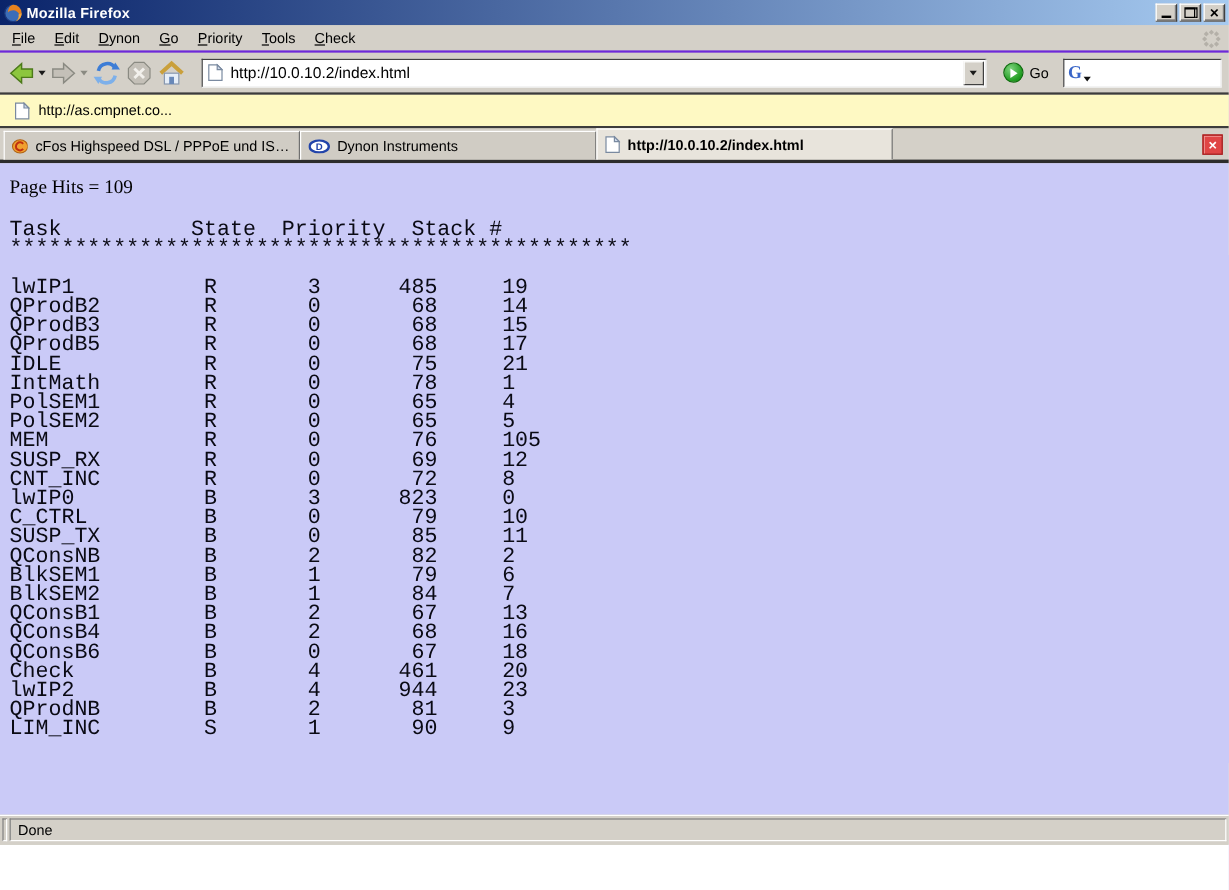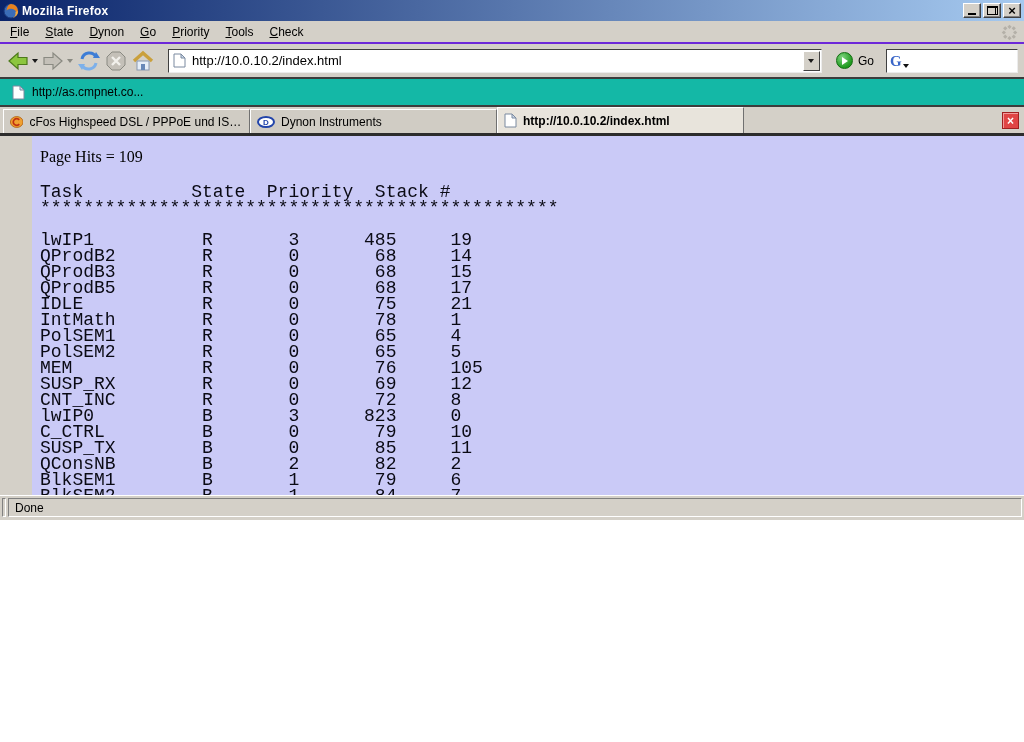--- a/index.html
+++ b/index.html
@@ -1,18 +1,18 @@
 <!DOCTYPE html>
 <html><head>
 <meta charset="utf-8">
 <style>
   * { box-sizing: border-box; margin: 0; padding: 0; }
   html,body { width:1024px; height:742px; overflow:hidden; }
   body { font-family: "Liberation Sans", sans-serif; }
-  .window { width:1024px; height:520px; display:flex; flex-direction:column; background:#d4d0c8; }
+  .window { width:1024px; height:704px; display:flex; flex-direction:column; background:#d4d0c8; }
 
   
   .titlebar { height:21px; flex:0 0 21px; background:linear-gradient(to right,#0a246a,#a6caf0);
               display:flex; align-items:center; padding:0 3px; }
   .app-icon { width:16px; height:16px; margin-right:3px; display:inline-flex; }
   .title-text { color:#fff; font-weight:bold; font-size:12px; flex:1; letter-spacing:.2px; }
   .win-buttons { display:flex; gap:2px; }
   .winbtn { width:18px; height:15px; background:#d4d0c8; border:1px solid;
             border-color:#fff #404040 #404040 #fff; box-shadow:inset -1px -1px 0 #808080;
             display:inline-flex; align-items:flex-end; justify-content:center; padding:0; cursor:default; position:relative; }
@@ -59,41 +59,41 @@
   .go-label { font-size:12px; color:#000; }
   .searchbox { width:132px; height:24px; background:#fff; border:1px solid;
                border-color:#404040 #ececec #ececec #404040; display:flex; align-items:center; padding:0 3px; }
   .gicon { font-family:"Liberation Serif",serif; font-weight:bold; font-size:15px; color:#3a66c8;
            line-height:14px; position:relative; padding-right:7px; }
   .gicon::before { content:"G"; }
   .gicon::after { content:""; position:absolute; right:0; bottom:0; width:0; height:0;
                   border-left:3px solid transparent; border-right:3px solid transparent; border-top:4px solid #111; }
 
   
-  .bookmarksbar { height:28px; flex:0 0 28px; background:#14b8a6; border-bottom:2px solid #3c3c3c;
+  .bookmarksbar { height:28px; flex:0 0 28px; background:#fef9c3; border-bottom:2px solid #3c3c3c;
                   display:flex; align-items:center; padding:0 8px; }
   .bookmark-item { display:flex; align-items:center; gap:7px; font-size:12px; color:#000; padding:2px 4px; cursor:default; }
 
   
   .tabstrip { height:29px; flex:0 0 29px; background:#d4d0c8; border-bottom:3px solid #2c2c2c;
               display:flex; align-items:flex-end; padding:0 3px; }
   .tab { width:247px; height:24px; margin-top:2px; background:#d0ccc4; border:1px solid;
          border-color:#fff #707070 #707070 #fff; border-bottom:none;
          display:flex; align-items:center; gap:6px; padding:0 6px; font-size:12px; color:#000;
          white-space:nowrap; overflow:hidden; cursor:default; }
   .tab.active { background:#e8e4dc; font-weight:bold; height:26px; }
   .tab-label { overflow:hidden; text-overflow:ellipsis; }
   .tab-spacer { flex:1; }
   .tab-close { width:17px; height:17px; margin:0 2px 4px 0; background:#e04545; border:1px solid #a02020;
                box-shadow:inset 1px 1px 0 #f29a9a; color:#fff; font-weight:bold; font-size:12px; line-height:14px;
                display:flex; align-items:center; justify-content:center; cursor:default; }
   .tab-close::before { content:"\00D7"; }
 
   
-  .content { flex:1; background:#cacaf7; overflow:hidden; padding:12px 18px 0 8px;margin-left:32px; }
+  .content { flex:1; background:#cacaf7; overflow:hidden; padding:12px 18px 0 8px; }
   .hits { font-family:"Liberation Serif", serif; font-size:16px; color:#000; }
   .tasktable { font-family:"Liberation Mono","DejaVu Sans Mono", monospace; font-size:18px;
                line-height:16px; color:#0a0a14; margin-top:18px; }
 
   
   .statusbar { height:25px; flex:0 0 25px; background:#d4d0c8; border-top:1px solid #fff;
                display:flex; align-items:stretch; padding:2px 2px 3px 2px; gap:2px; }
   .grip { width:4px; border:1px solid; border-color:#808080 #fff #fff #808080; }
   .status-panel { flex:1; border:1px solid; border-color:#808080 #fff #fff #808080;
                   display:flex; align-items:center; padding:0 6px; font-size:12px; color:#000; }
@@ -122,21 +122,21 @@
           <span class="glyph-restore"></span>
         </button>
       <button class="winbtn">
           <span class="glyph-close"></span>
         </button>
     </span>
   </div>
 
   <div class="menubar">
     <span class="menu-item">File</span>
-    <span class="menu-item">State</span>
+    <span class="menu-item">Edit</span>
     <span class="menu-item">Dynon</span>
     <span class="menu-item">Go</span>
     <span class="menu-item">Priority</span>
     <span class="menu-item">Tools</span>
     <span class="menu-item">Check</span>
     <span class="menubar-spacer"></span>
     <span class="throbber">
         <i></i>
       </span>
   </div>

